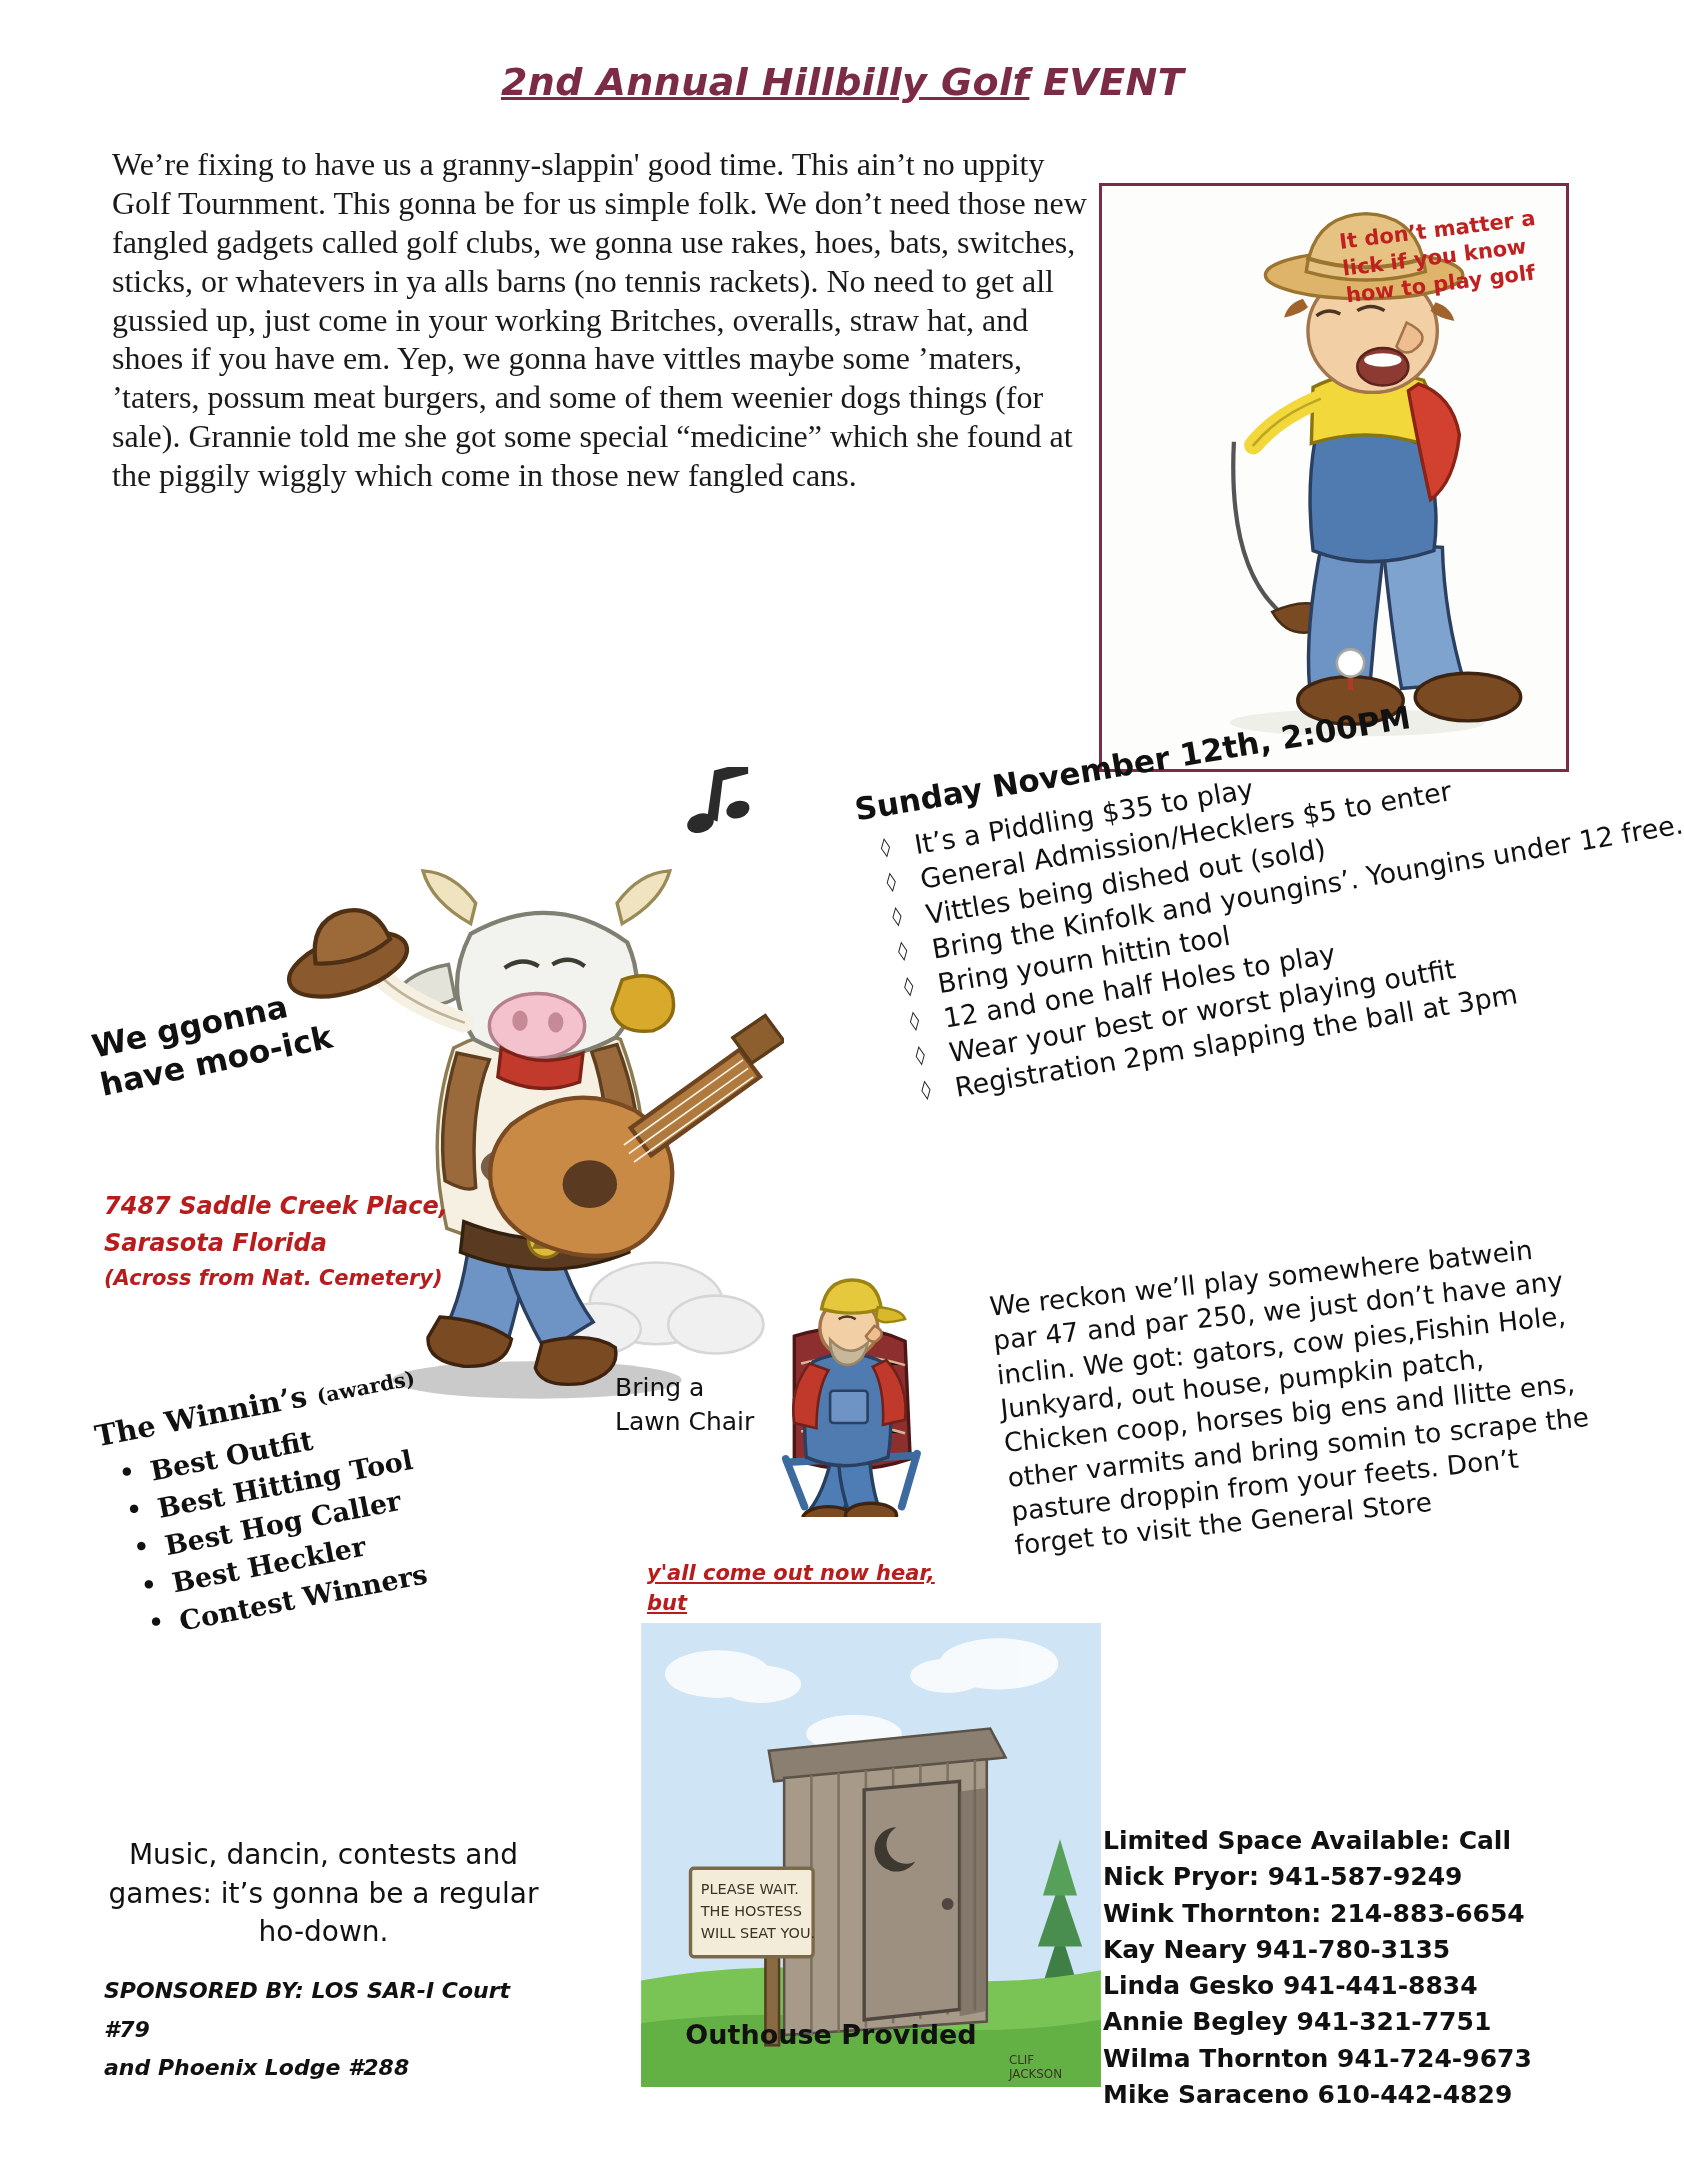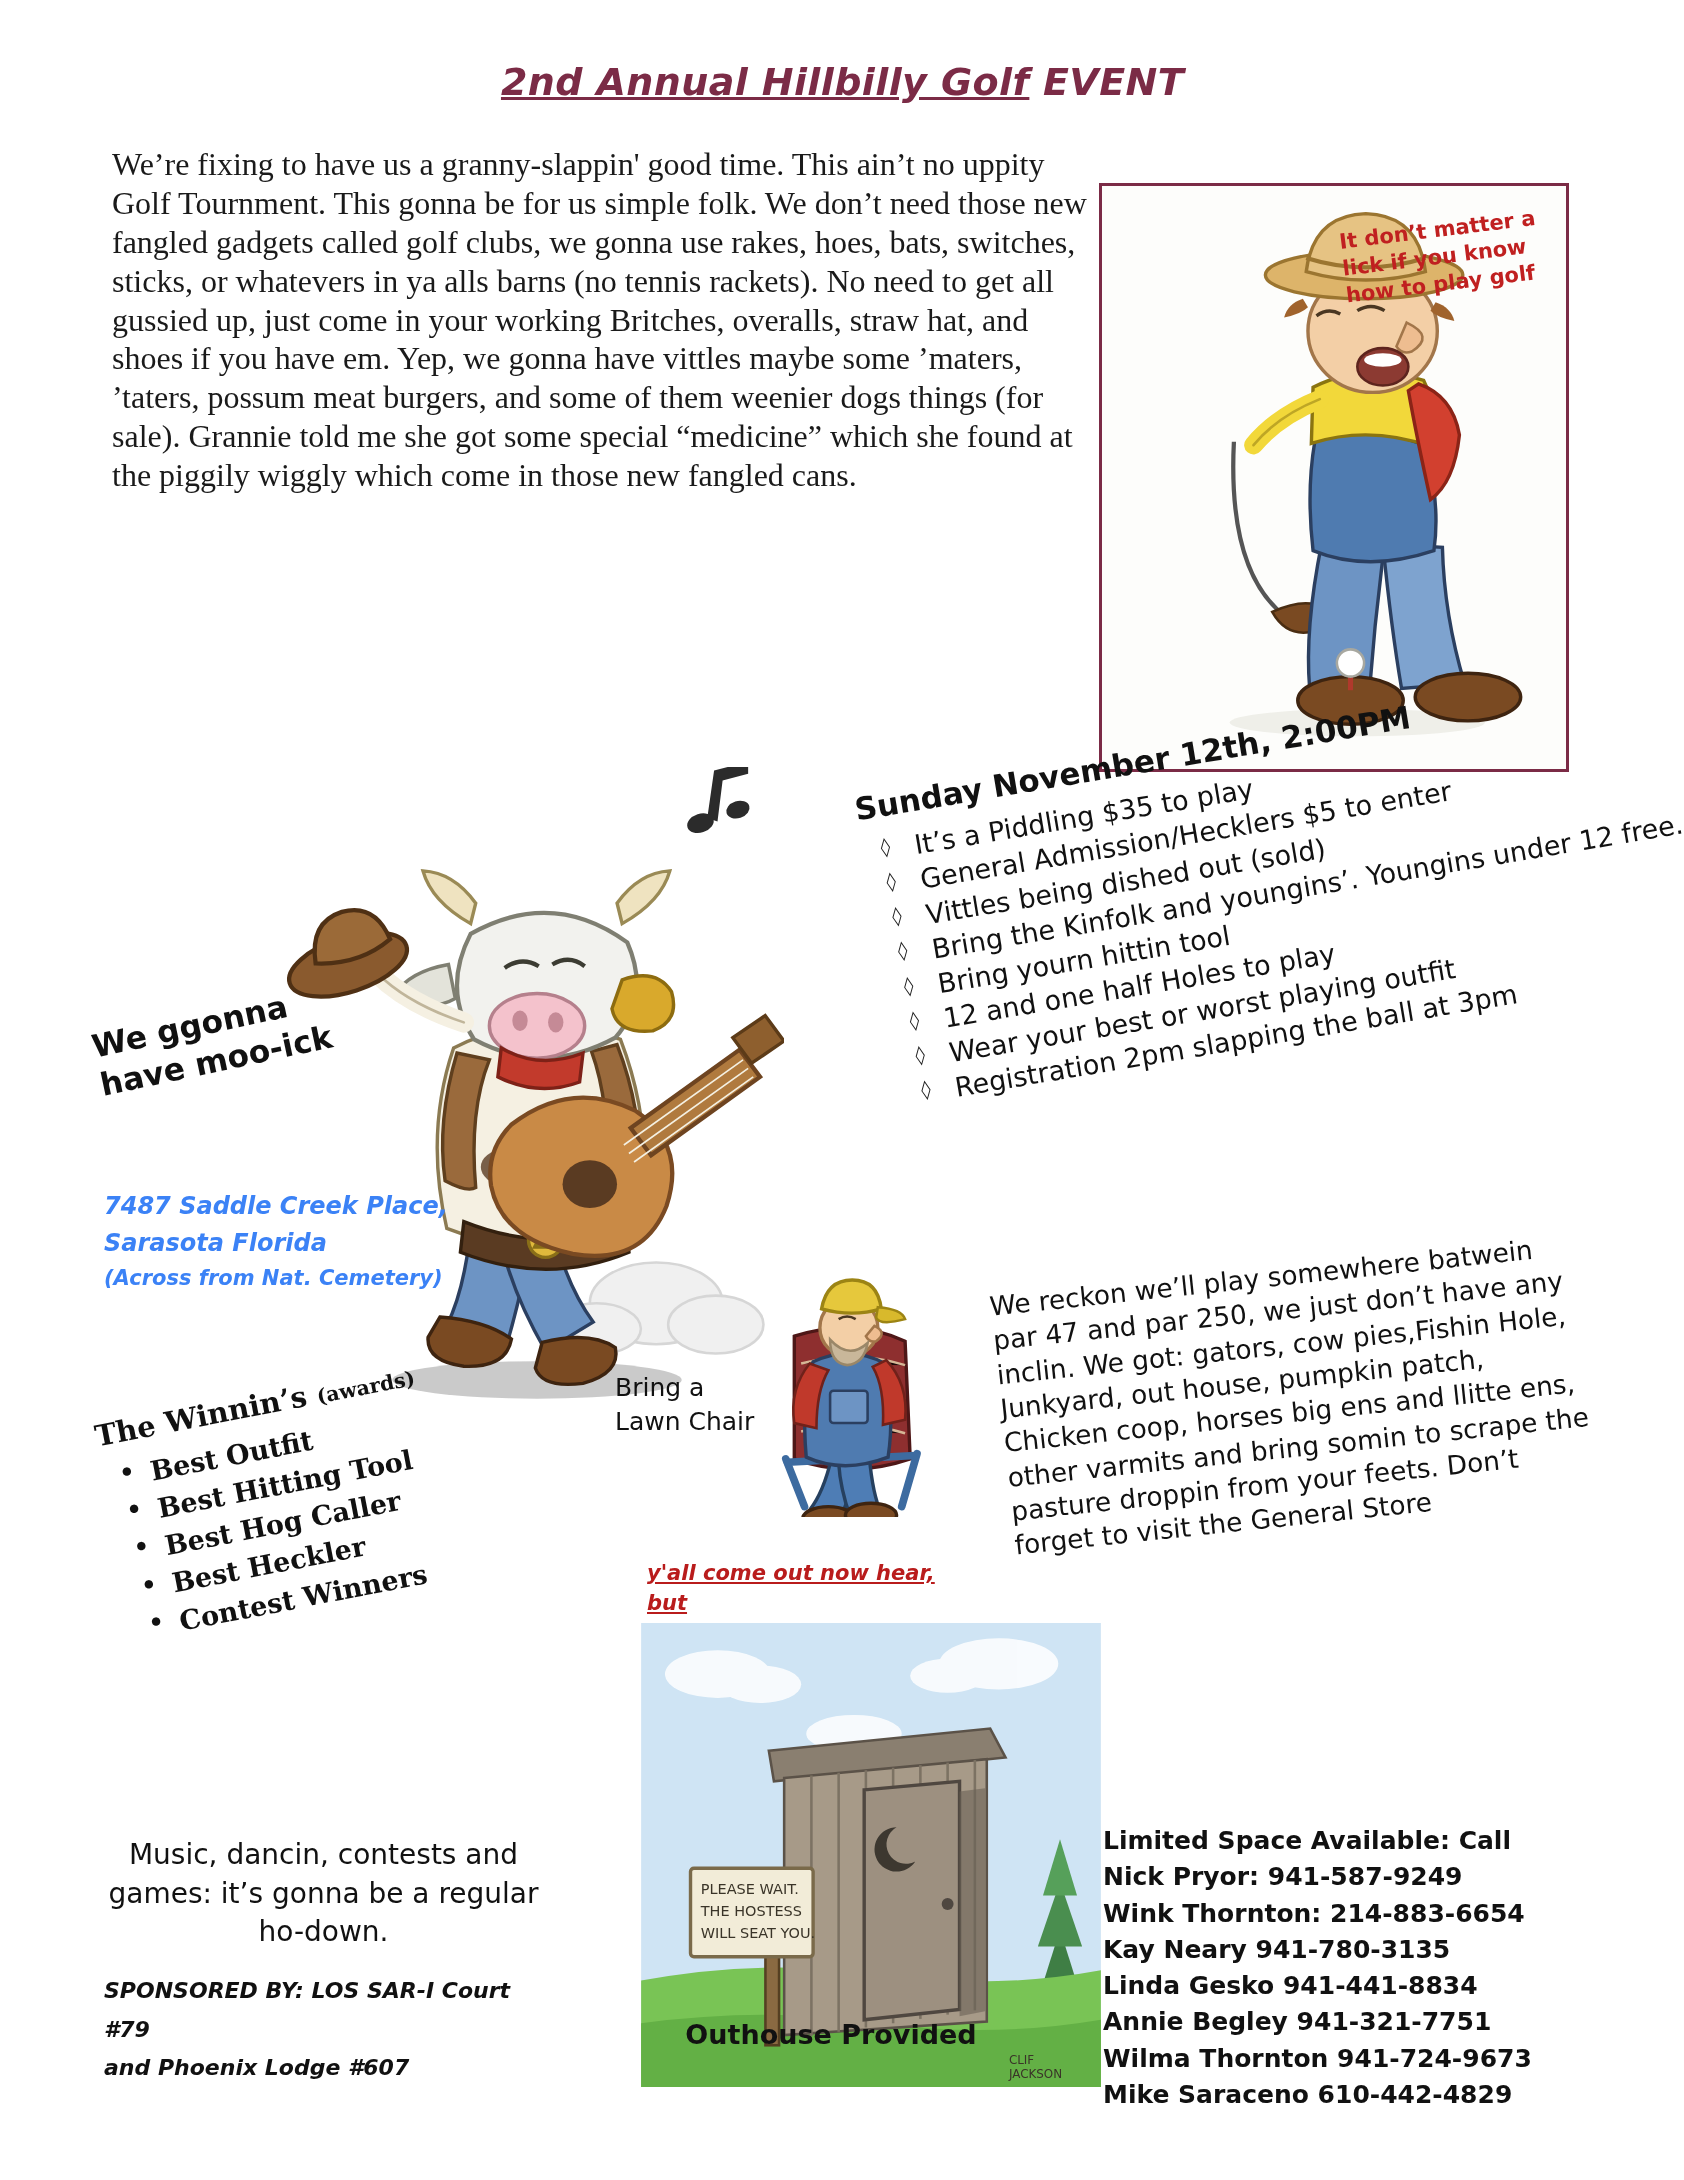--- a/index.html
+++ b/index.html
@@ -86,21 +86,21 @@
     font-weight: bold;
     line-height: 1.25;
     transform: rotate(-12deg);
   }
 
   #address {
     position: absolute;
     top: 1188px;
     left: 104px;
     width: 392px;
-    color: #3b82f6;
+    color: #b91c1c;
     font-style: italic;
     font-weight: bold;
     font-size: 24px;
     line-height: 1.55;
   }
   #address .small { font-size: 21px; }
 
   
   #schedule {
     position: absolute;
@@ -526,21 +526,21 @@
 
     <text x="432" y="518" font-family="DejaVu Sans, sans-serif" font-size="14" fill="#3a3428">CLIF</text>
     <text x="432" y="534" font-family="DejaVu Sans, sans-serif" font-size="14" fill="#3a3428">JACKSON</text>
   </svg>
 </div>
 <div id="outhouse-caption">Outhouse Provided</div>
 
 <div id="music">Music, dancin, contests and games:  it’s gonna be a regular ho-down.</div>
 <div id="sponsor">
   <div>SPONSORED BY:  LOS SAR-I Court #79</div>
-  <div>and Phoenix Lodge #607</div>
+  <div>and Phoenix Lodge #288</div>
 </div>
 
 <div id="contacts">
   <div>Limited Space Available:  Call</div>
   <div>Nick Pryor:  941-587-9249</div>
   <div>Wink Thornton:  214-883-6654</div>
   <div>Kay Neary 941-780-3135</div>
   <div>Linda Gesko 941-441-8834</div>
   <div>Annie Begley  941-321-7751</div>
   <div>Wilma Thornton 941-724-9673</div>

